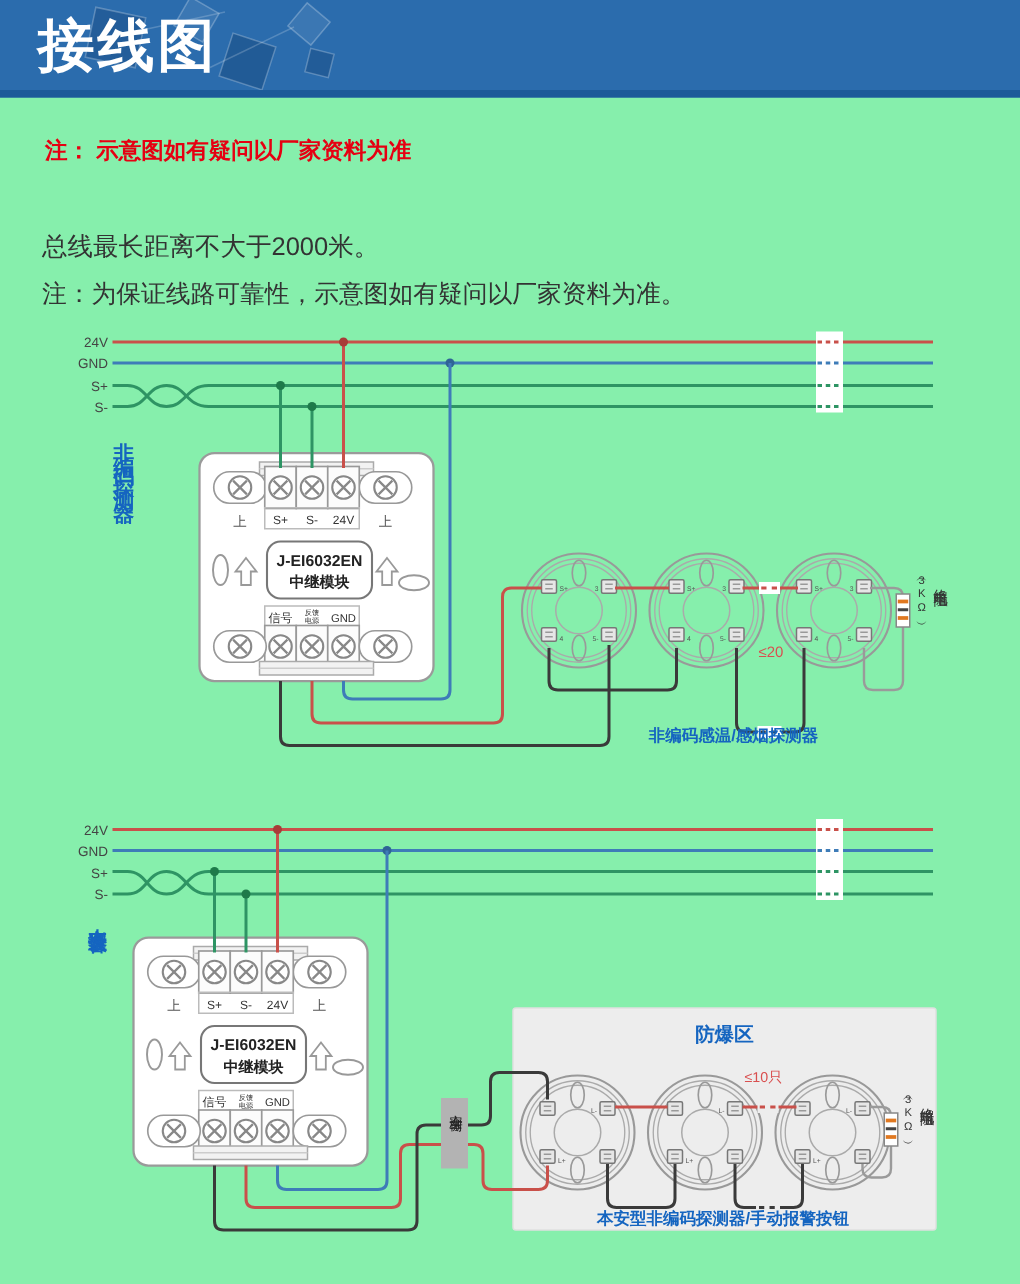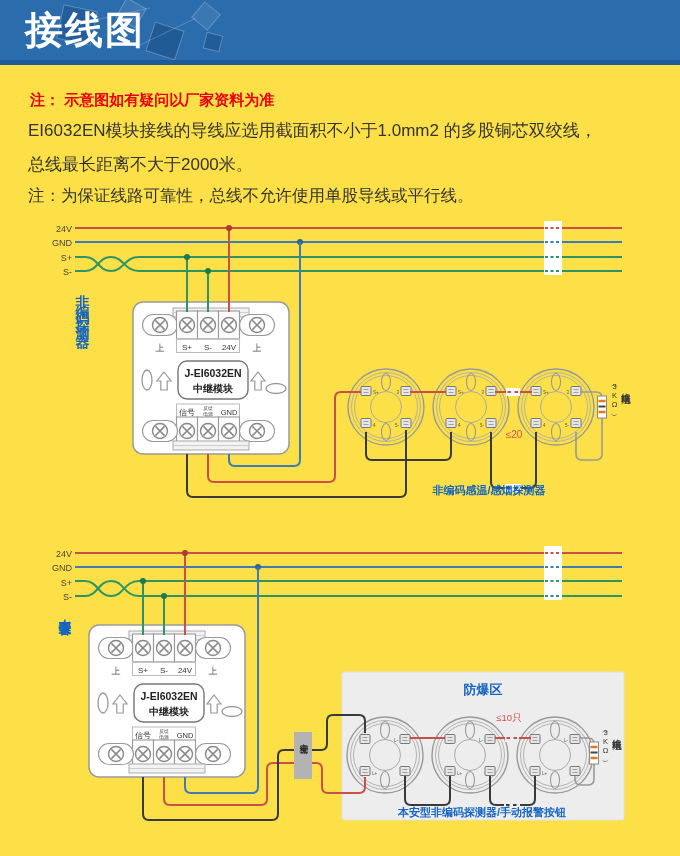--- a/index.html
+++ b/index.html
@@ -1,16 +1,16 @@
 <!DOCTYPE html>
 <html><head>
 <meta charset="utf-8">
 <style>
   html,body{margin:0;padding:0;background:#fff;}
-  #page{position:relative;width:680px;height:856px;background:#fde047;overflow:hidden;
+  #page{position:relative;width:680px;height:856px;background:#86efac;overflow:hidden;
         font-family:"Liberation Sans",sans-serif;}
   
   #header{position:absolute;left:0;top:0;width:680px;height:60px;background:#2b6cad;
           border-bottom:5px solid #1d5a99;}
   #hdr-title{position:absolute;left:25px;top:5px;font-size:38px;font-weight:bold;color:#fff;letter-spacing:2px;}
   #hdr-sub{position:absolute;left:166px;top:9px;color:#fff;font-size:15px;font-weight:bold;line-height:21px;}
   #hdr-deco{position:absolute;right:0;top:0;}
   
   .note{position:absolute;color:#333;margin-top:14px;}
   #note-warning{left:30px;top:77px;font-size:15px;color:#e60012;font-weight:bold;}
@@ -45,23 +45,22 @@
         <rect x="196" y="6" width="20" height="20" transform="rotate(40 206 16)"></rect>
         <rect x="205" y="34" width="16" height="16" transform="rotate(14 213 42)" fill="rgba(0,30,70,0.2)"></rect>
         <line x1="95" y1="20" x2="150" y2="8" stroke="rgba(255,255,255,0.2)"></line>
         <line x1="140" y1="45" x2="196" y2="18" stroke="rgba(255,255,255,0.2)"></line>
       </g>
     </svg>
     <div id="hdr-title">接线图</div>
   </div>
 
   <div class="note" id="note-warning">注：  示意图如有疑问以厂家资料为准</div>
-  <div class="note" id="note-line1">EI6032EN模块接线的导线应选用截面积不小于1.0mm2 的多股铜芯双绞线，</div>
   <div class="note" id="note-line2">总线最长距离不大于2000米。</div>
-  <div class="note" id="note-line3">注：为保证线路可靠性，总线不允许使用单股导线或平行线。</div>
+  <div class="note" id="note-line3">注：为保证线路可靠性，示意图如有疑问以厂家资料为准。</div>
 
   <svg width="680" height="856" viewBox="0 0 680 856">
     <defs>
       <g id="screw">
         <circle r="7.5" fill="#fff" stroke="#888" stroke-width="1.4"></circle>
         <path d="M-4.6,-4.6 L4.6,4.6 M-4.6,4.6 L4.6,-4.6" stroke="#888" stroke-width="1.5" fill="none"></path>
       </g>
       <g id="term">
         <rect x="-5" y="-4.5" width="10" height="9" rx="1" fill="#e6e6e6" stroke="#777" stroke-width="1"></rect>
         <path d="M-2.5,-1.5 H2.5 M-2.5,1.5 H2.5" stroke="#999" stroke-width="0.9" fill="none"></path>

